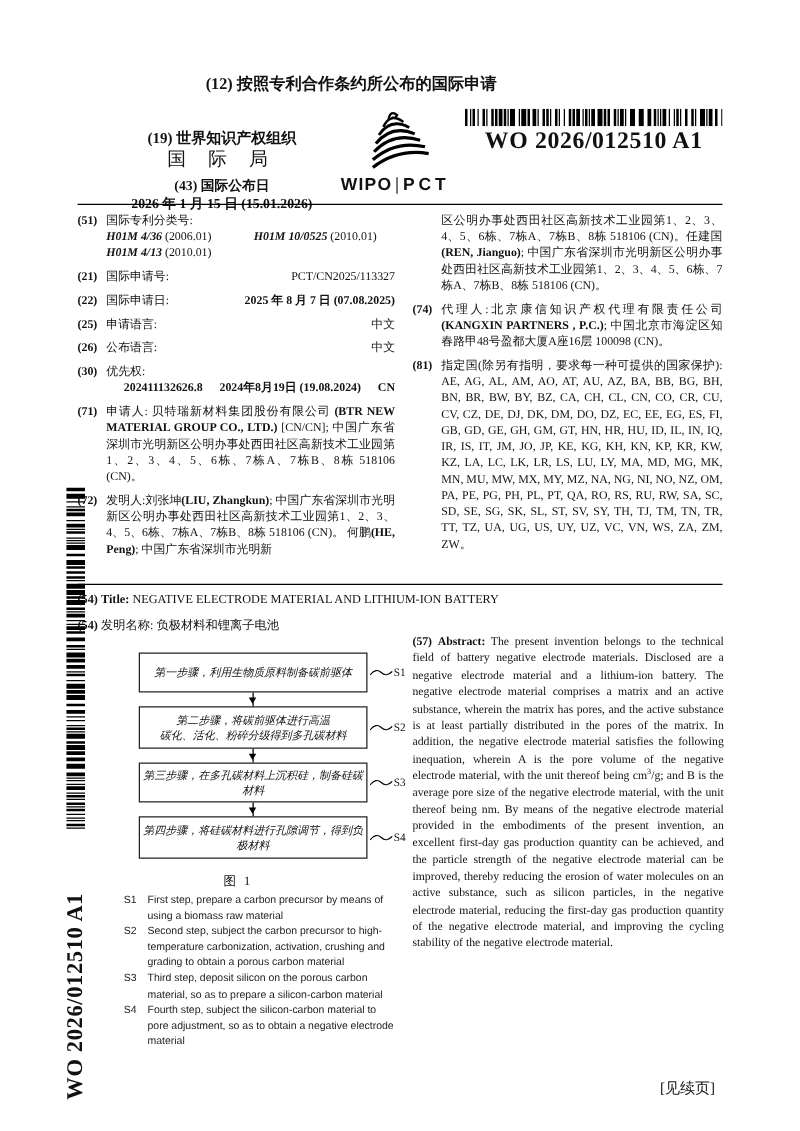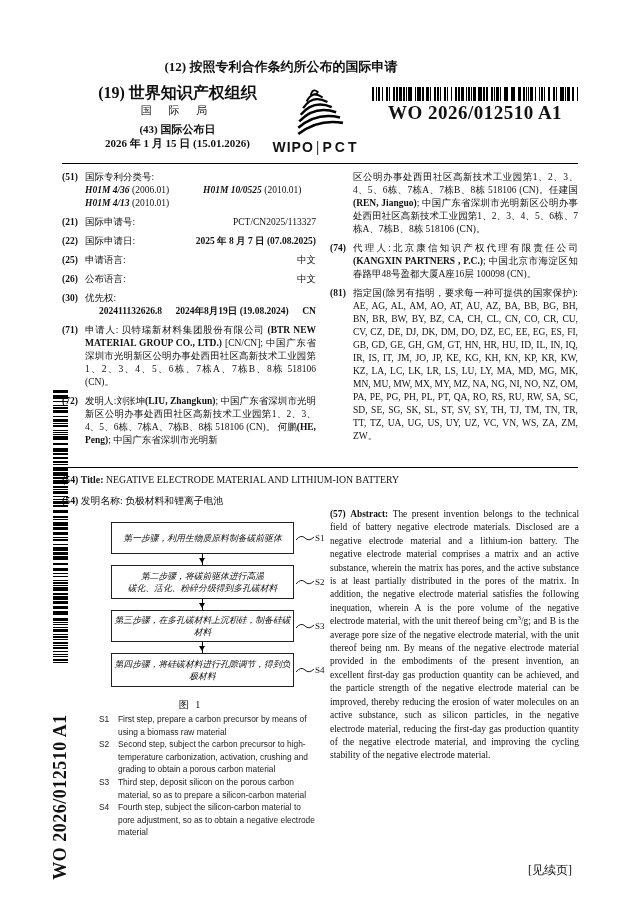--- a/index.html
+++ b/index.html
@@ -5,22 +5,22 @@
   html,body{margin:0;padding:0;background:#e8e8e8;}
   .page{position:relative;width:640px;height:905px;background:#ffffff;margin:0 auto;
         font-family:"Liberation Serif","DejaVu Serif",serif;color:#111;overflow:hidden;}
   .b{font-weight:bold;}
   .bi{font-weight:bold;font-style:italic;}
 
   
   .treaty-line{position:absolute;left:0;top:58px;width:562px;text-align:center;
                font-size:13px;font-weight:bold;}
   .org-block{position:absolute;left:95px;top:84px;width:165px;text-align:center;line-height:1.15;}
-  .org-name{font-size:16px;font-weight:bold;}
-  .org-bureau{font-size:11px;letter-spacing:7px;margin-top:2px;}
+  .org-name{font-size:12px;font-weight:bold;margin-top:20px;}
+  .org-bureau{font-size:15px;letter-spacing:7px;margin-top:2px;}
   .pubdate-label{font-size:11px;font-weight:bold;margin-top:6px;}
   .pubdate{font-size:11px;font-weight:bold;margin-top:1px;}
 
   .logo-block{position:absolute;left:266px;top:84px;width:100px;text-align:center;}
   .logo-svg{display:block;margin:0 auto;}
   .logo-text{font-family:"Liberation Sans","DejaVu Sans",sans-serif;font-size:14px;
              font-weight:bold;letter-spacing:1px;margin-top:3px;white-space:nowrap;}
   .logo-sep{font-weight:normal;color:#444;padding:0 2px;}
   .logo-pct{letter-spacing:3px;}
 

